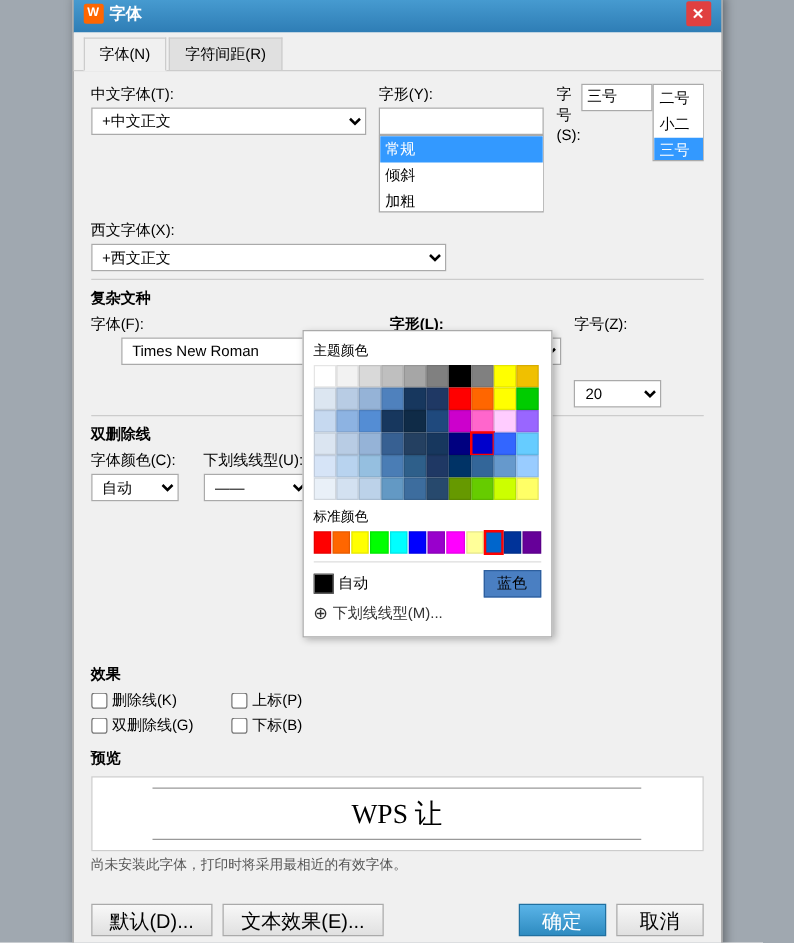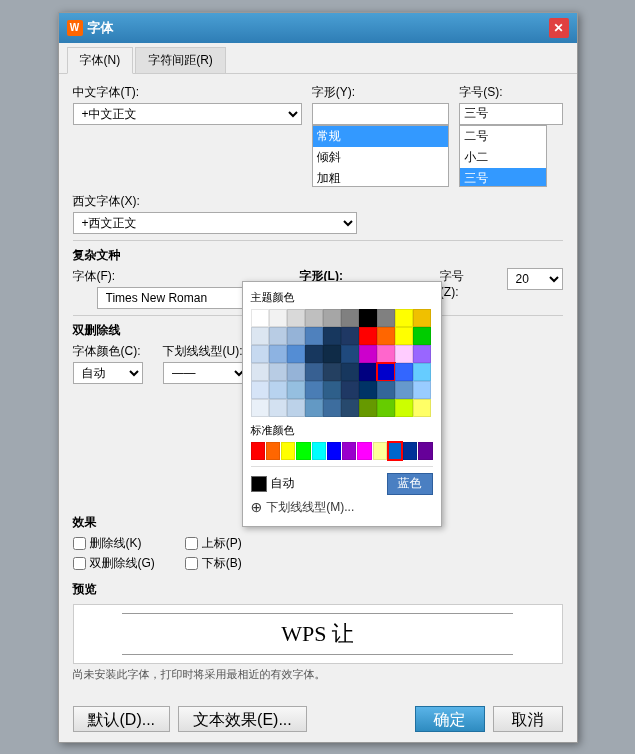--- a/index.html
+++ b/index.html
@@ -150,21 +150,21 @@
       </div>
       <div style="flex:1.2; display:flex; flex-direction:column;">
         <label style="font-size:12px;margin-bottom:2px;">字形(Y):</label>
         <input type="text" style="font-size: 12px; height: 22px; border: 1px solid rgb(170, 170, 170); padding: 2px 4px;">
         <div class="listbox" style="height:62px;">
           <div class="listbox-item selected">常规</div>
           <div class="listbox-item">倾斜</div>
           <div class="listbox-item">加粗</div>
         </div>
       </div>
-      <div style="flex:0.9; display:flex; flex-direction:column;">
+      <div style="flex:0.9; display:flex; flex-direction:row;">
         <label style="font-size:12px;margin-bottom:2px;">字号(S):</label>
         <input type="text" value="三号" style="font-size: 12px; height: 22px; border: 1px solid rgb(170, 170, 170); padding: 2px 4px;">
         <div class="listbox" style="height:62px;width:88px;">
           <div class="listbox-item">二号</div>
           <div class="listbox-item">小二</div>
           <div class="listbox-item selected">三号</div>
         </div>
       </div>
     </div>
 
@@ -184,21 +184,21 @@
         <select style="font-size:12px;height:22px;margin-left:24px;">
           <option>Times New Roman</option>
         </select>
       </div>
       <div style="flex:1.2;display:flex;flex-direction:column;">
         <label style="font-size:12px;margin-bottom:2px;font-weight:bold;">字形(L):</label>
         <select style="font-size:12px;height:22px;">
           <option>常规</option>
         </select>
       </div>
-      <div style="flex:0.9;display:flex;gap:34px;">
+      <div style="flex:0.9;display:flex;flex-direction:column;gap:34px;">
         <label style="font-size:12px;margin-bottom:2px;">字号(Z):</label>
         <select style="font-size:12px;height:22px;width:70px;">
           <option>20</option>
         </select>
       </div>
     </div>
 
     <hr class="divider">
 
     <div class="section-label">双删除线</div>
@@ -307,21 +307,21 @@
           <div class="color-cell" style="background: rgb(255, 255, 153);"></div>
           <div class="color-cell" style="background: rgb(0, 102, 204); outline: rgb(255, 0, 0) solid 2px; outline-offset: -1px;"></div>
           <div class="color-cell" style="background: rgb(0, 51, 153);"></div>
           <div class="color-cell" style="background: rgb(102, 0, 153);"></div>
         </div>
 
       <hr class="cp-divider">
       <div class="cp-auto-row">
         <div class="cp-auto-swatch"></div>
         <span>自动</span>
-        <button class="selected-color-btn" style="position:static;margin-left:auto;padding:1px 10px;height:22px;font-size:12px;background:#4a7fc2;color:#ffffff;border:1px solid #2e5f9e;">蓝色</button>
+        <button class="selected-color-btn" style="position:static;margin-left:auto;padding:1px 10px;height:22px;font-size:12px;background:#4a7fc2;color:#000000;border:1px solid #2e5f9e;">蓝色</button>
       </div>
       <div class="cp-more-row">
         <span class="cp-more-icon">⊕</span>
         <span>下划线线型(M)...</span>
       </div>
     </div>
 
     <div style="margin-top:130px;">
       <div class="section-label">效果</div>
       <div style="display:flex;gap:30px;">

